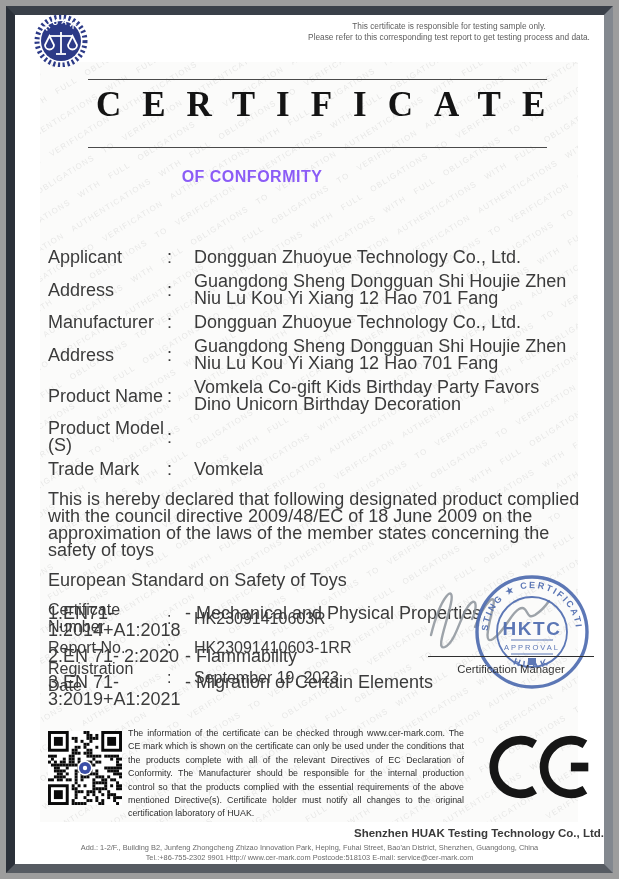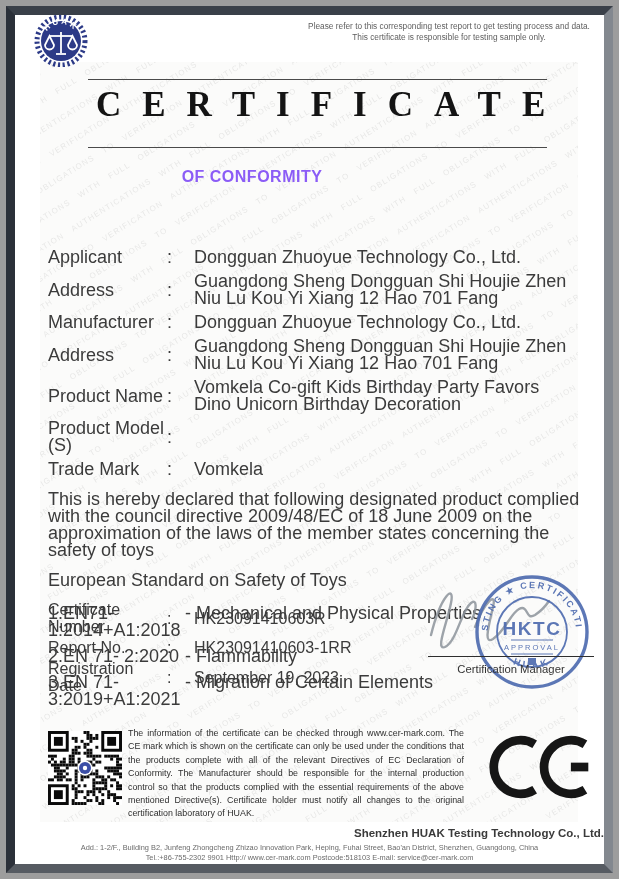--- a/index.html
+++ b/index.html
@@ -94,22 +94,22 @@
             <line x1="29" y1="17" x2="29" y2="38"></line>
             <line x1="17" y1="21" x2="41" y2="21"></line>
             <path d="M 13 30 A 4.5 4.5 0 0 0 22 30 L 17.5 21 Z"></path>
             <path d="M 36 30 A 4.5 4.5 0 0 0 45 30 L 40.5 21 Z"></path>
             <line x1="24" y1="39" x2="34" y2="39"></line>
           </g>
         </svg>
       </div>
 
       <div class="top-note">
+        <div>This certificate is responsible for testing sample only.</div>
         <div>Please refer to this corresponding test report to get testing process and data.</div>
-        <div>This certificate is responsible for testing sample only.</div>
       </div>
 
       <div class="rule r1"></div>
       <div class="title">CERTIFICATE</div>
       <div class="rule r2"></div>
       <div class="subtitle">OF CONFORMITY</div>
 
       <div class="main">
         <div class="frow">
           <span class="lbl">Applicant</span>

